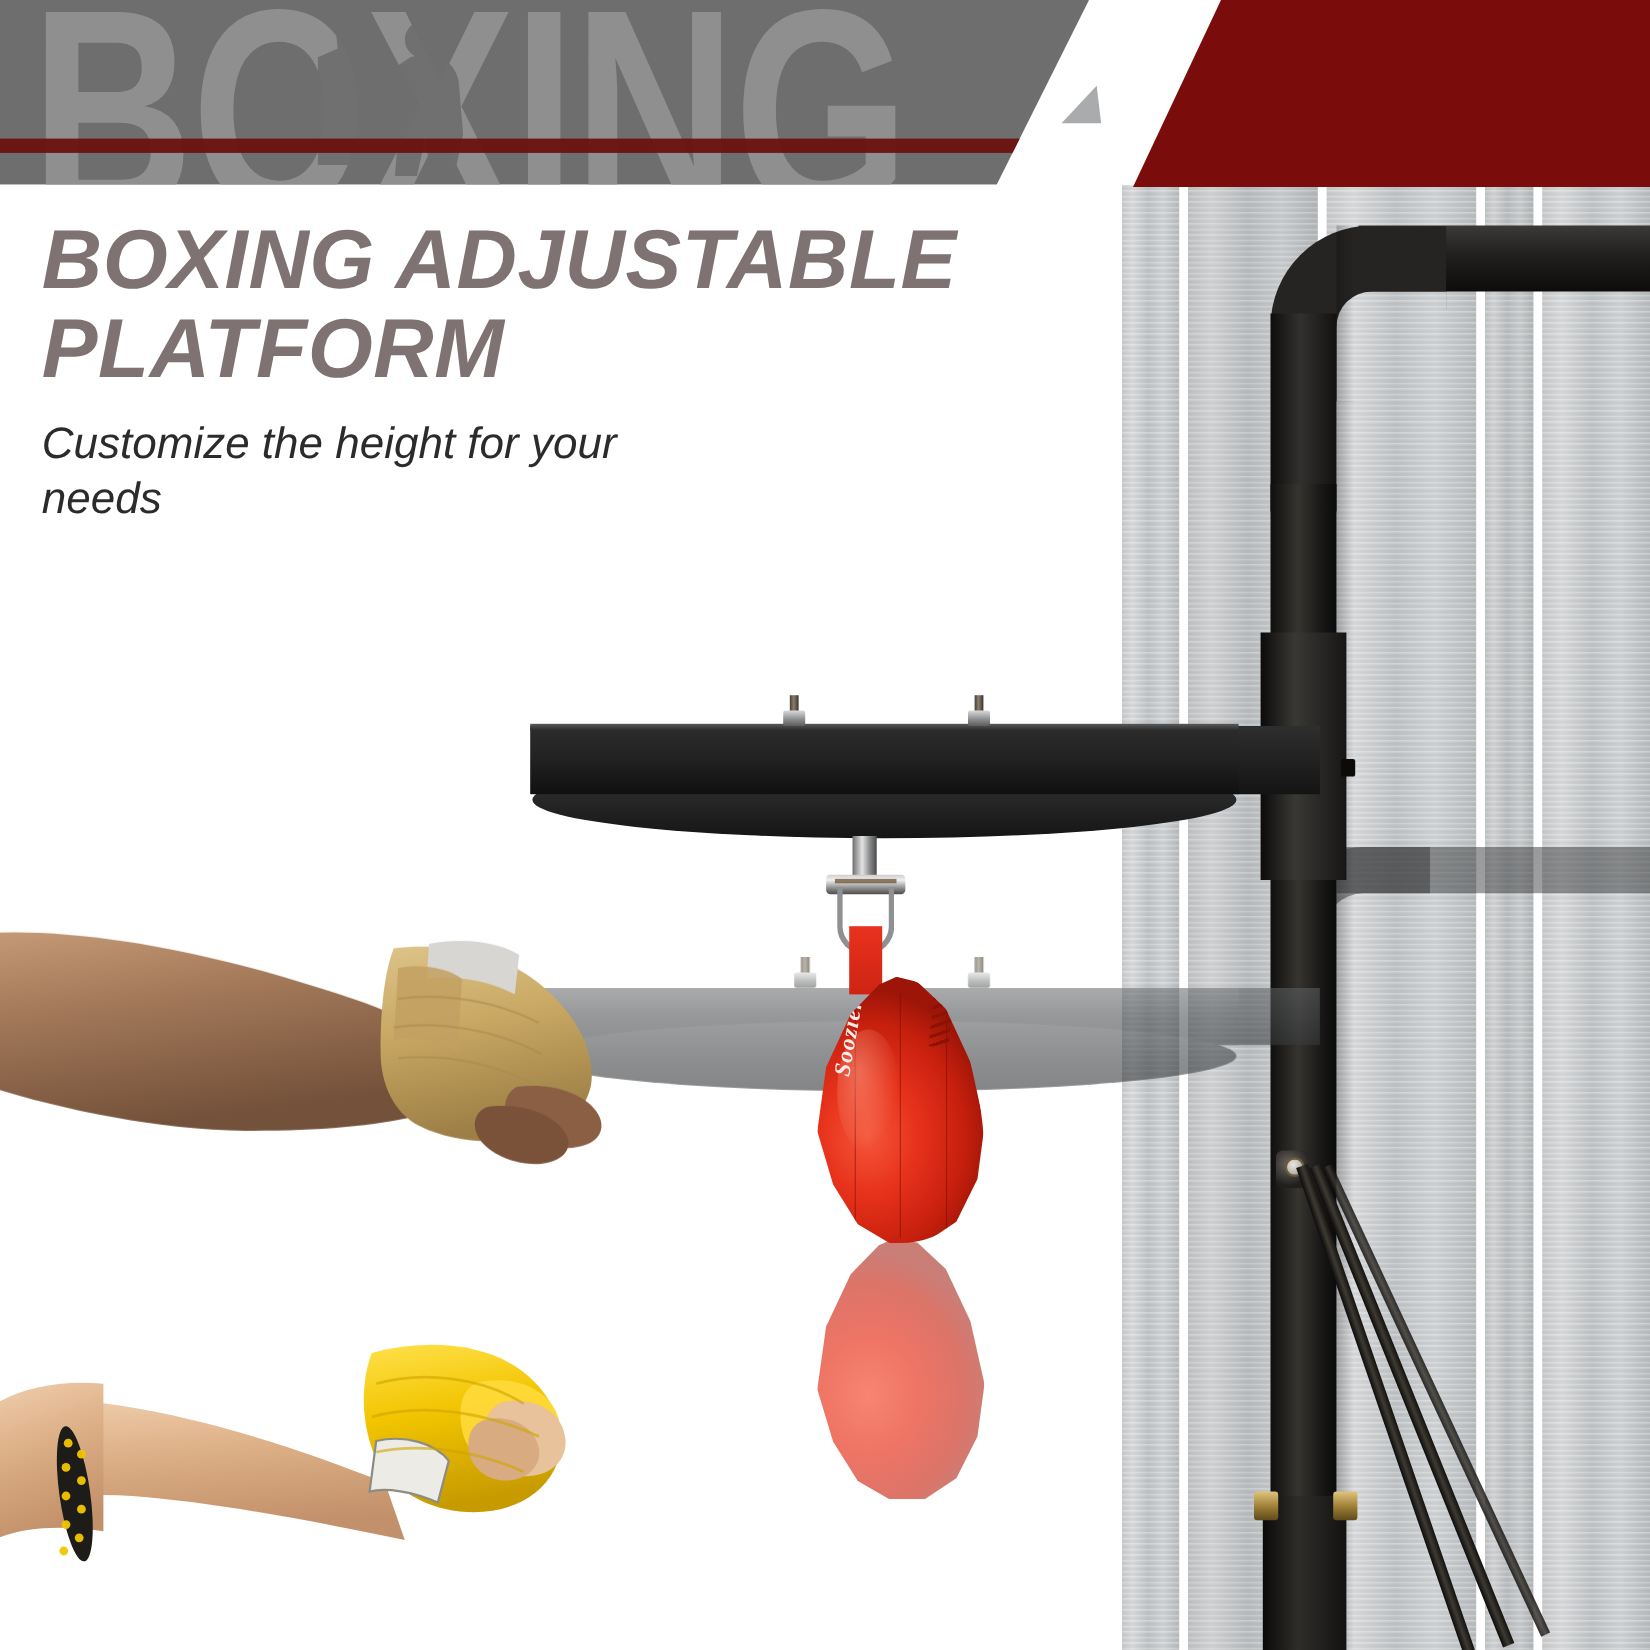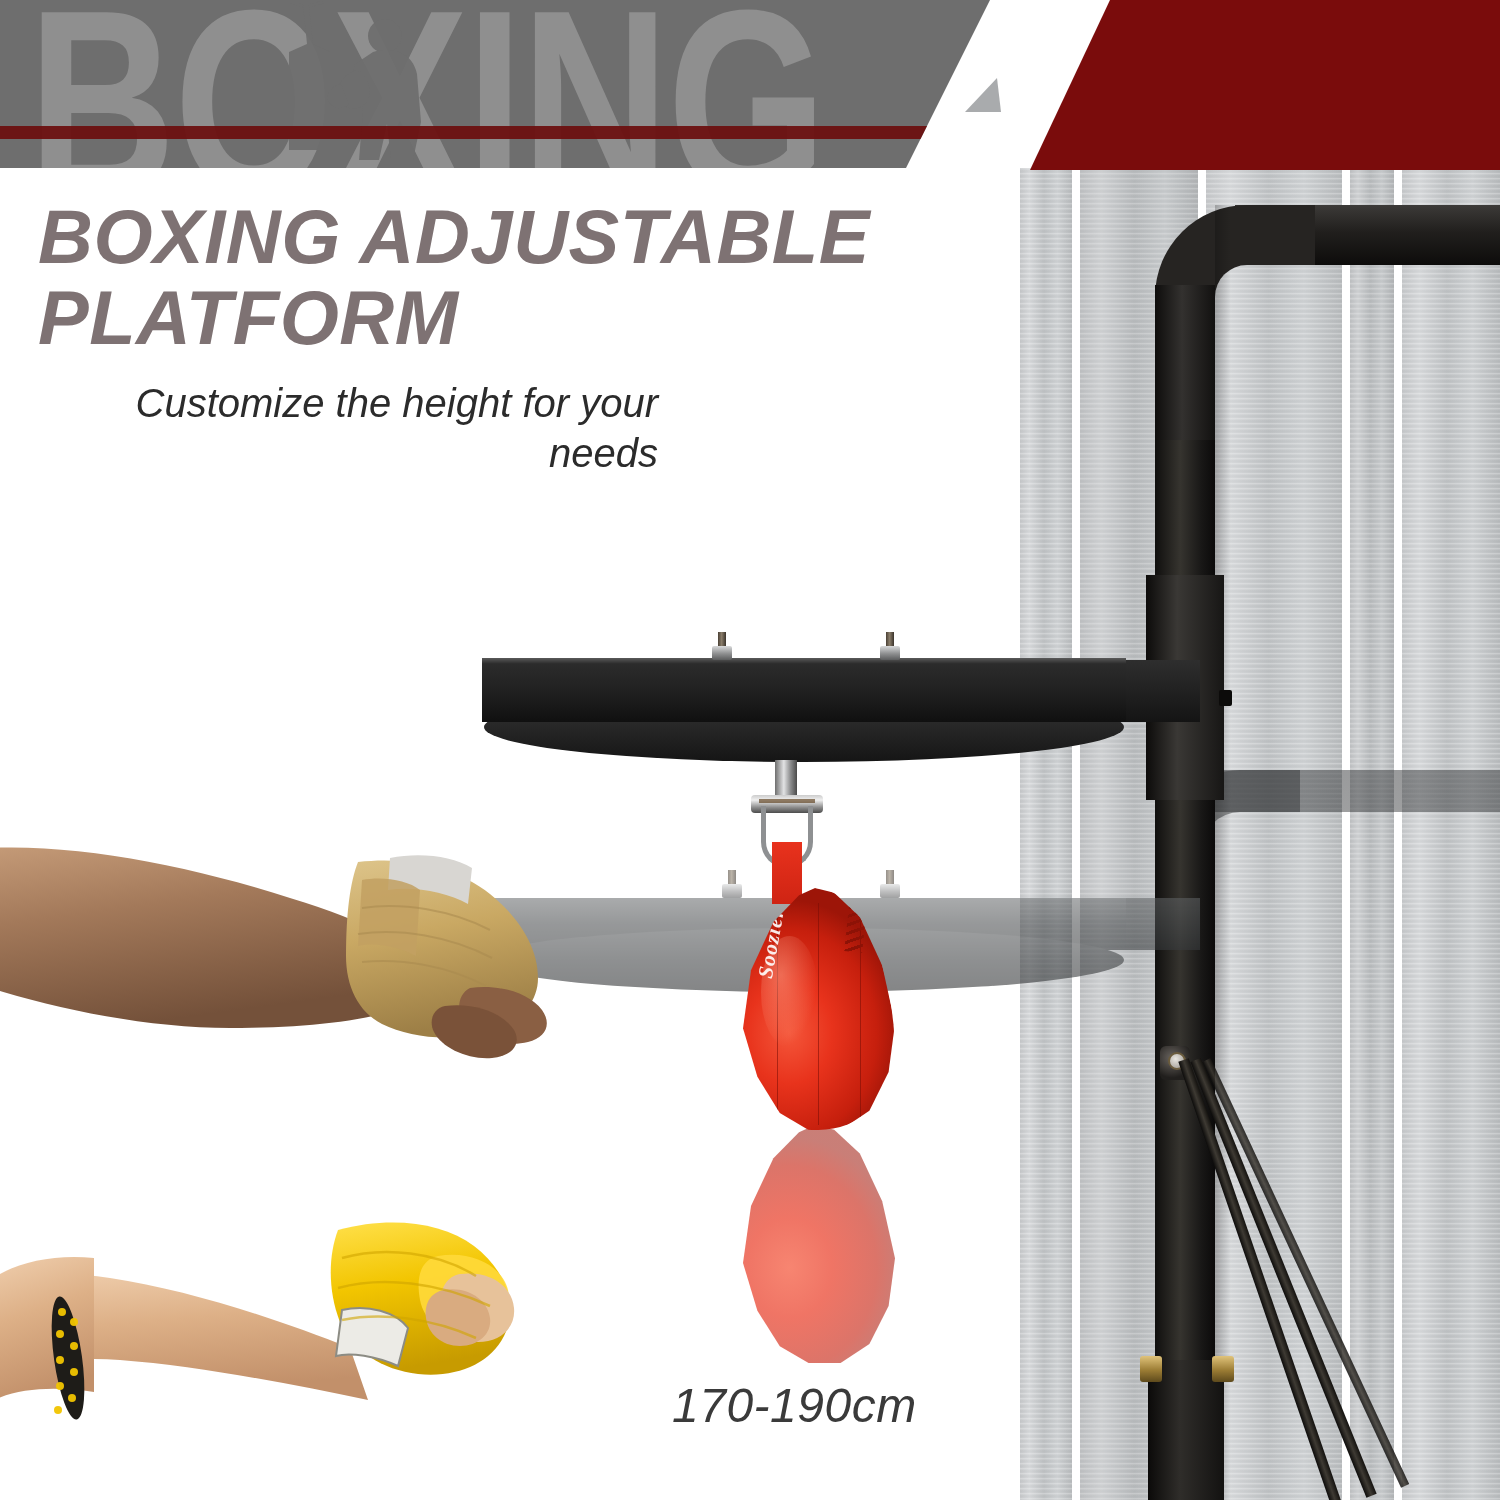--- a/index.html
+++ b/index.html
@@ -56,21 +56,20 @@
   
   .headline {
     position:absolute; left:38px; top:196px; width:900px;
     font-size:76px; line-height:1.07; font-weight:bold; font-style:italic;
     color:#7e7273; letter-spacing:.5px;
   }
   .subline {
     position:absolute; left:38px; top:378px; width:620px;
     font-size:40px; line-height:1.25; font-style:italic; font-weight:normal;
     color:#2b2b2b;
-    text-align:right;
   }
   .caption {
     position:absolute; left:672px; top:1378px;
     font-size:48px; font-style:italic; font-weight:normal; color:#3a3a3a;
     letter-spacing:.5px; white-space:nowrap;
   }
 
   
   .plat-wrap { position:absolute; left:440px; top:620px; width:780px; height:460px; }
 
@@ -431,15 +430,14 @@
       </g>
     </svg>
     <div class="hdr-redline"></div>
   </div>
 
   <div class="hdr-red-tri"></div>
   <div class="hdr-red"></div>
 
   <div class="headline">BOXING ADJUSTABLE PLATFORM</div>
   <div class="subline">Customize the height for your needs</div>
-  <div class="caption">170-190cm</div>
 
 </div>
 
 </body></html>

